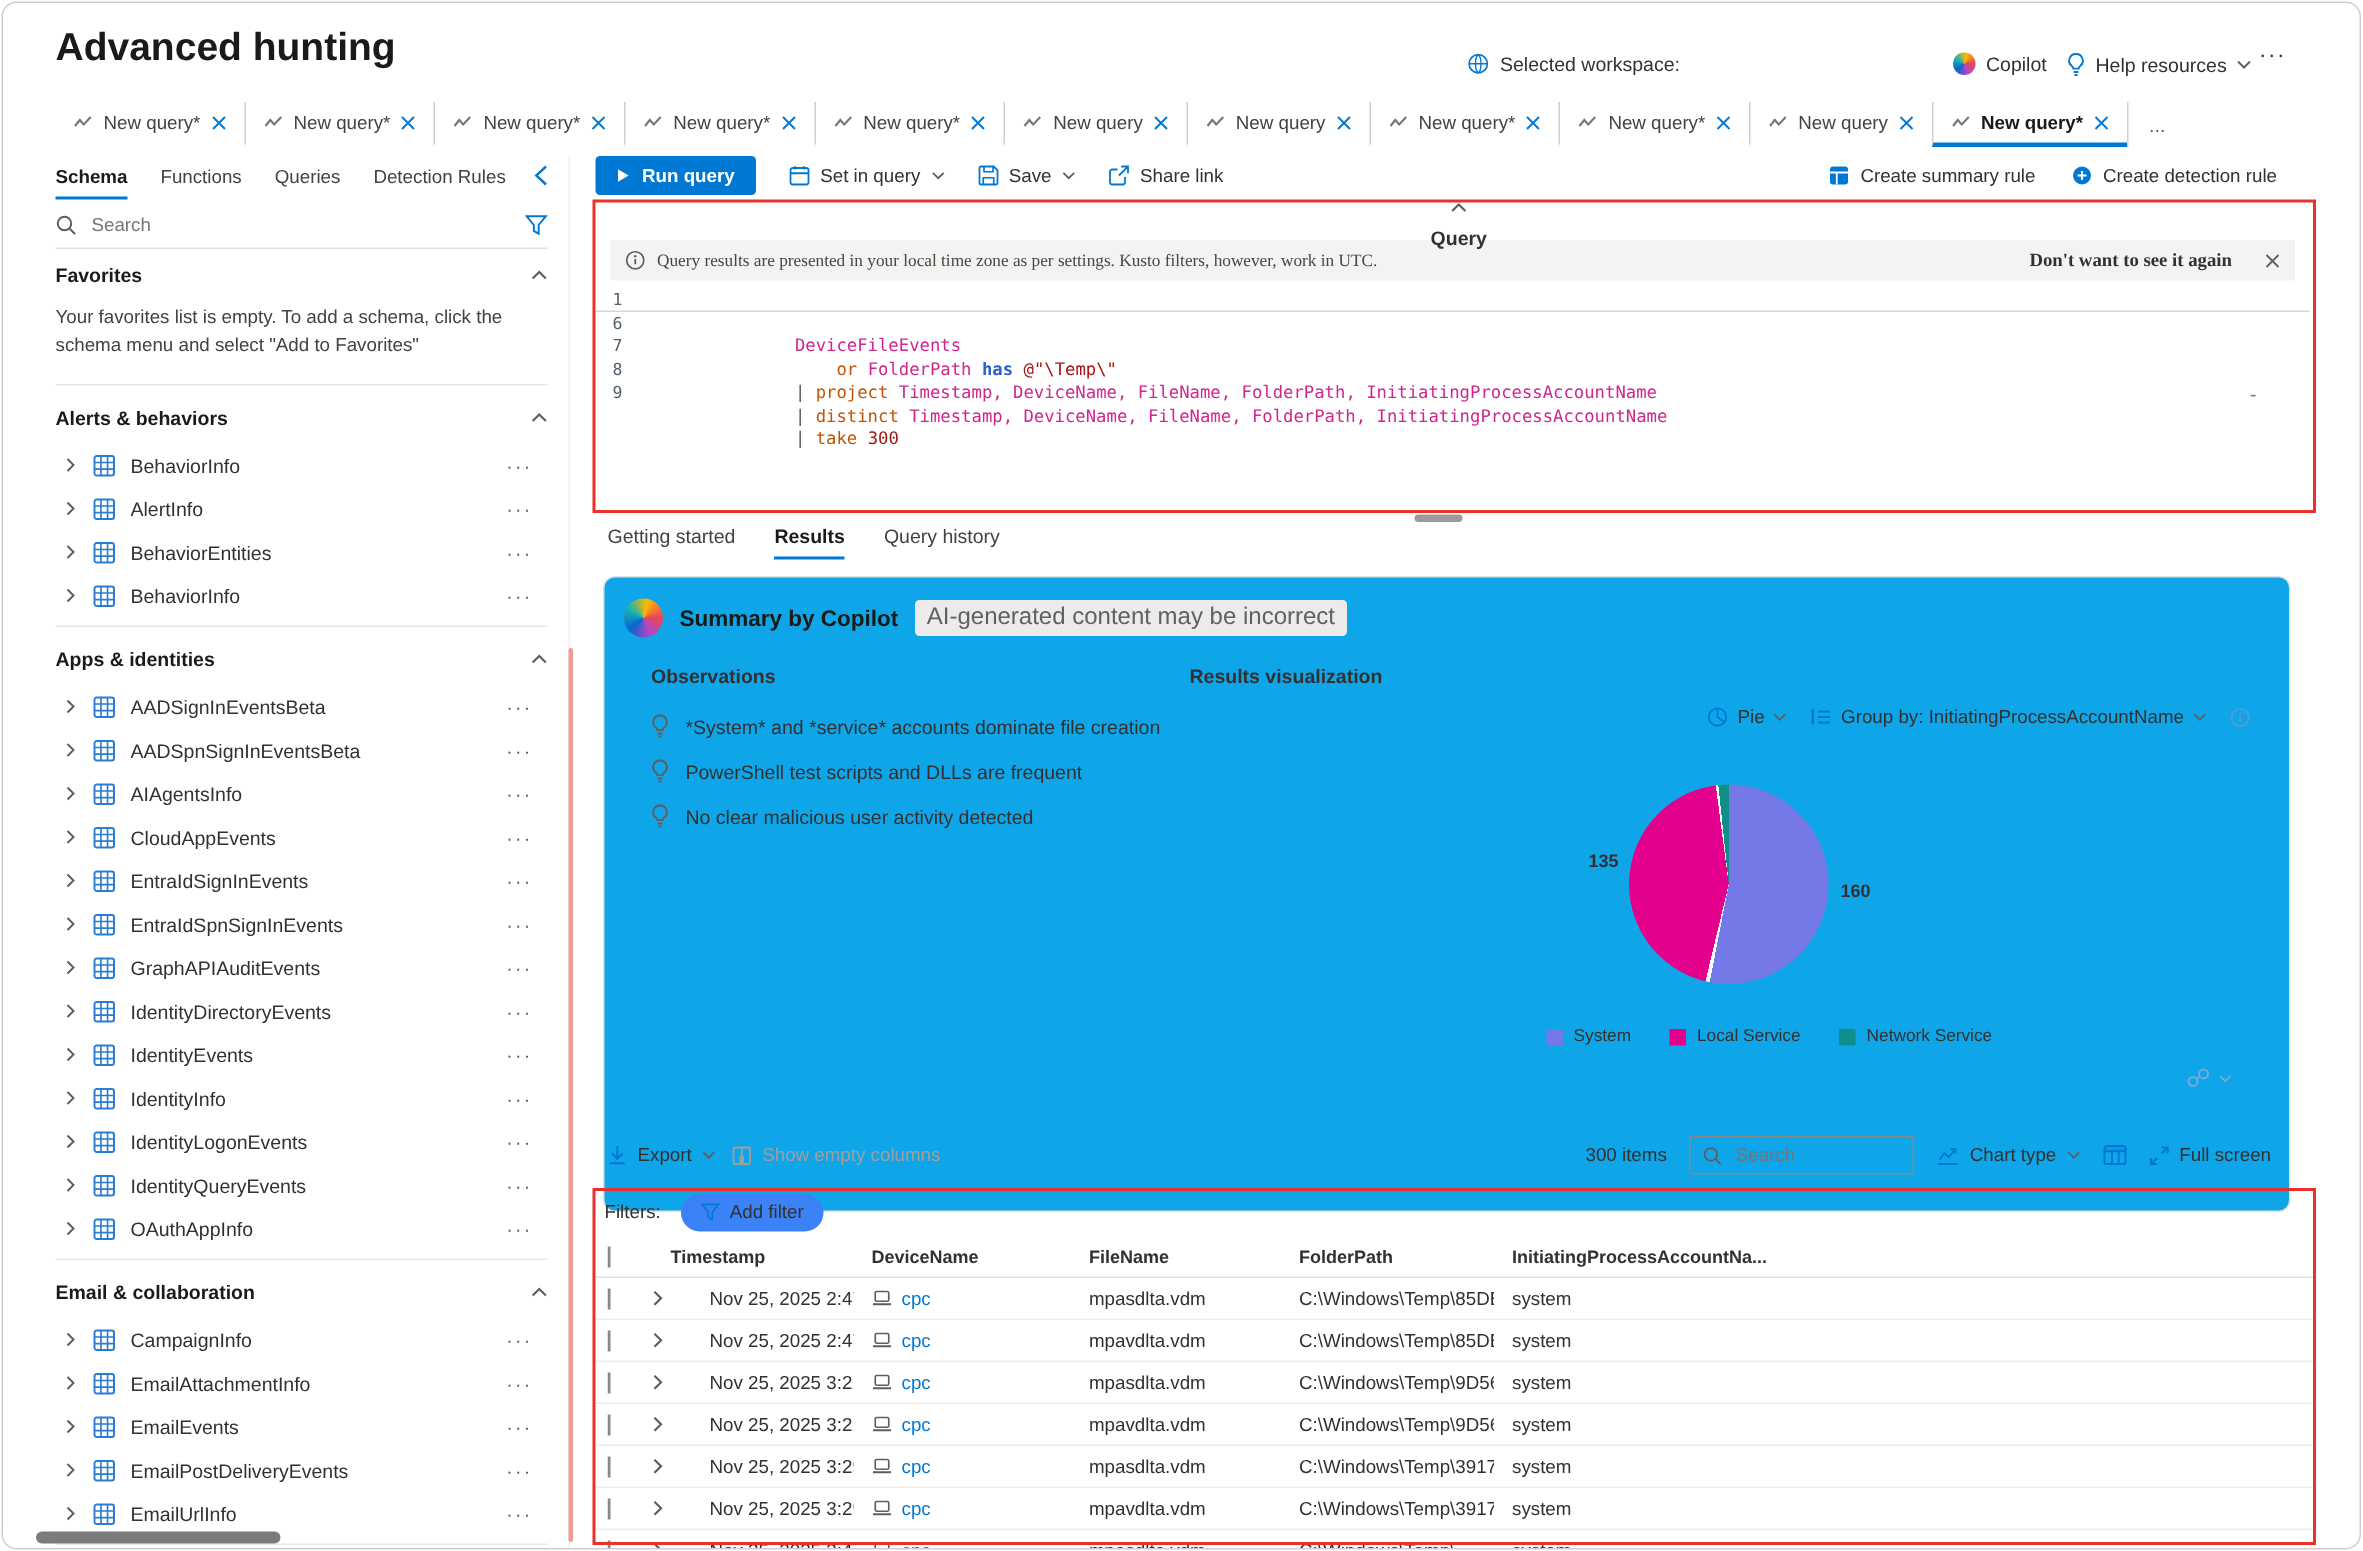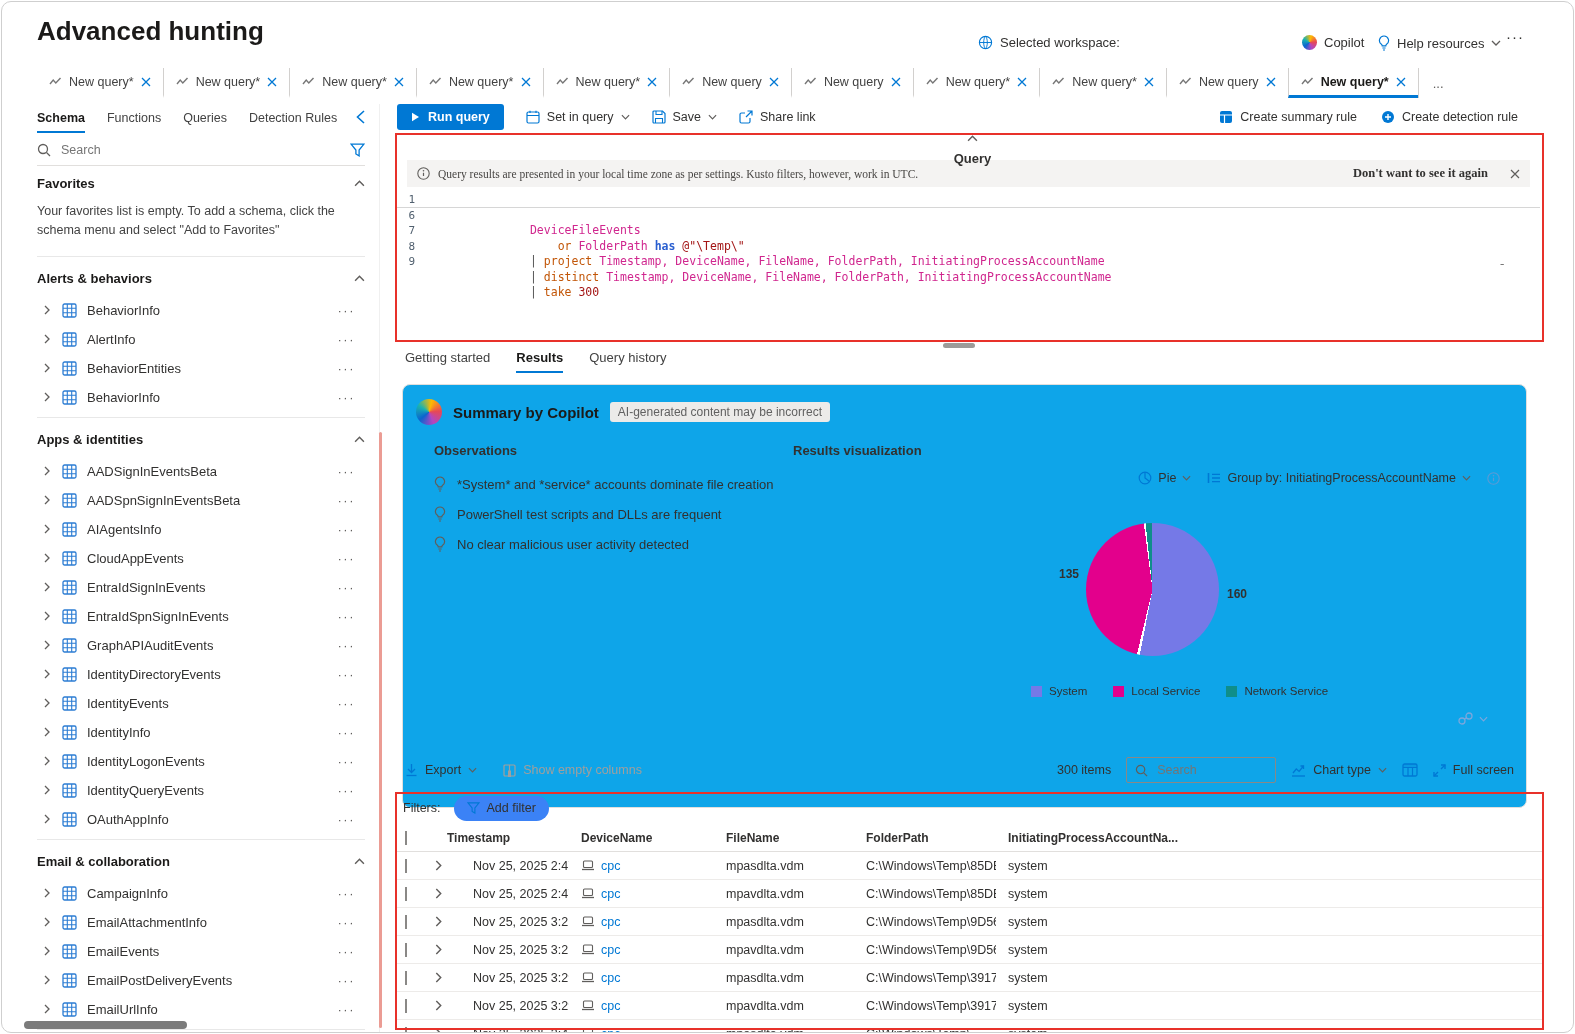--- a/index.html
+++ b/index.html
@@ -80,21 +80,21 @@
 
   .splitter{position:absolute;left:548px;top:241px;width:32px;height:5px;border-radius:3px;background:#9d9b99;cursor:row-resize;}
   .rtabs{position:absolute;left:10px;top:248px;display:flex;gap:26px;font-size:13px;}
   .rtab{padding-bottom:6px;border-bottom:2.5px solid transparent;color:#424242;cursor:pointer;}
   .rtab[data-active="true"]{font-weight:700;color:#1b1a19;border-bottom-color:#0078d4;}
 
   
   .card{position:absolute;left:7px;top:282px;width:1125px;height:424px;border:1px solid #e1dfdd;border-radius:8px;background:#0ea5e9;}
   .cop-head{display:flex;align-items:center;gap:11px;padding:14px 0 0 13px;}
   .cop-title{font-size:15px;font-weight:700;color:#1b1a19;}
-  .badge{background:#ecebe9;color:#616161;font-size:12px;padding:3px 8px;border-radius:3px;}
+  .badge{background:#ecebe9;color:#616161;font-size:16px;padding:3px 8px;border-radius:3px;}
   .orb-lg{width:26px;height:26px;border-radius:50%;background:conic-gradient(from 230deg,#0a64d0,#19b3b0,#ffb900,#e74856,#b146c2,#0a64d0);}
   .obs-title{position:absolute;left:31px;top:58px;font-weight:700;font-size:13px;}
   .viz-title{position:absolute;left:390px;top:58px;font-weight:700;font-size:13px;}
   .obs-list{position:absolute;left:31px;top:84px;}
   .obs-item{display:flex;align-items:center;gap:11px;height:30px;font-size:13px;color:#323130;}
   .viz-controls{position:absolute;right:26px;top:86px;display:flex;align-items:center;gap:16px;font-size:12.5px;color:#323130;}
   .vc{display:flex;align-items:center;gap:6px;cursor:pointer;}
   .pie{position:absolute;left:683px;top:138px;width:133px;height:133px;border-radius:50%;
        background:conic-gradient(#7579e7 0deg 191deg,#fff 191deg 193.5deg,#e3008c 193.5deg 352.5deg,#fff 352.5deg 354deg,#0f8e8a 354deg 360deg);}
   .pie-label{position:absolute;font-size:12px;font-weight:600;color:#323130;}
@@ -103,21 +103,21 @@
   .legend{position:absolute;left:628px;top:300px;display:flex;gap:26px;align-items:center;font-size:11.5px;color:#323130;}
   .leg-item{display:flex;align-items:center;gap:7px;}
   .swatch{width:11px;height:11px;}
   .swatch[data-idx="0"]{background:#7579e7;}
   .swatch[data-idx="1"]{background:#e3008c;}
   .swatch[data-idx="2"]{background:#0f8e8a;}
   .card-corner{position:absolute;right:38px;top:326px;display:flex;align-items:center;gap:4px;cursor:pointer;color:#7ba7dc;}
 
   
   .export-row{position:absolute;left:10px;top:653px;right:0;height:30px;display:flex;align-items:center;}
-  .exp-left{display:flex;align-items:center;gap:26px;}
+  .exp-left{display:flex;align-items:center;gap:11px;}
   .exp-right{position:absolute;right:44px;display:flex;align-items:center;gap:15px;}
   .ctrl{display:flex;align-items:center;gap:7px;font-size:12.5px;color:#323130;cursor:pointer;}
   .ctrl.disabled{color:#a19f9d;cursor:default;}
   .search-box{display:flex;align-items:center;gap:7px;width:150px;height:26px;border:1px solid #75737166;border:1px solid #8a8886;border-radius:2px;padding:0 8px;color:#605e5c;}
   .search-box input{border:0;outline:0;width:100%;font:12.5px "Liberation Sans",sans-serif;background:transparent;color:#323130;}
 
   
   .ftable{position:absolute;left:2px;top:690px;width:1145px;bottom:0;overflow:hidden;}
   .filters-row{display:flex;align-items:center;gap:13px;height:32px;padding-left:6px;font-size:12.5px;}
   .pill{display:flex;align-items:center;gap:7px;background:#3b82f6;border-radius:13px;height:25px;padding:0 13px;cursor:pointer;font-size:12.5px;color:#323130;}

